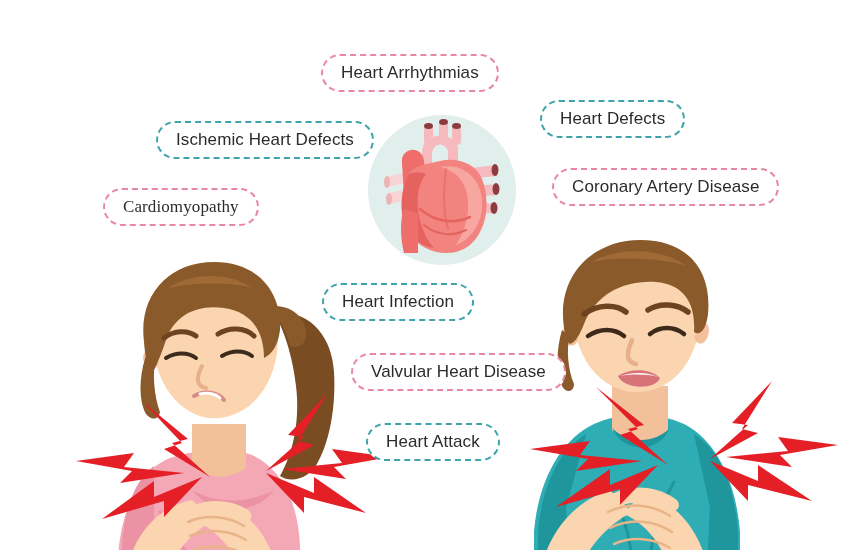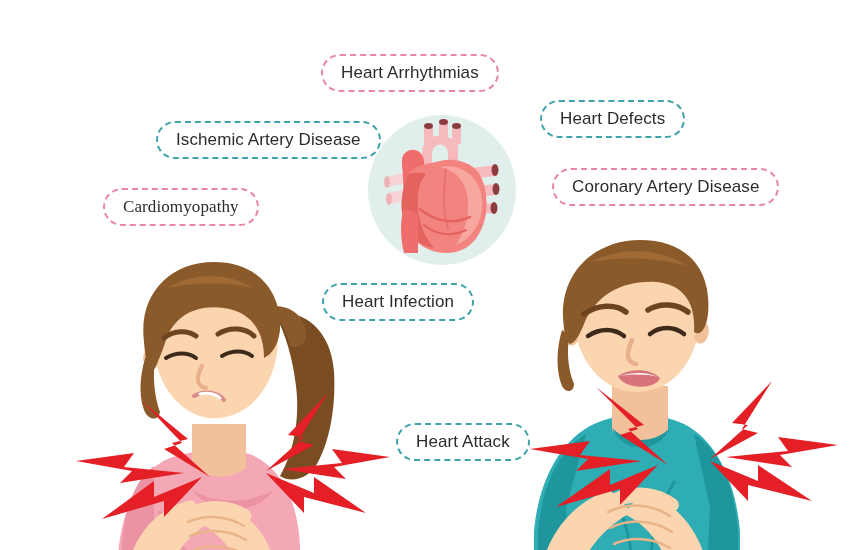--- a/index.html
+++ b/index.html
@@ -39,21 +39,21 @@
     border-color: #3fa3ab;
   }
 
   .pill-arrhythmias      { left: 321px; top: 22px;  }
   .pill-ischemic         { left: 156px; top: 89px;  }
   .pill-cardiomyopathy   { left: 103px; top: 156px; font-family: Liberation Serif, serif; }
   .pill-defects          { left: 540px; top: 68px;  }
   .pill-coronary         { left: 552px; top: 136px; }
   .pill-infection        { left: 322px; top: 251px; }
   .pill-valvular         { left: 351px; top: 321px; }
-  .pill-attack           { left: 396px; top: 391px; text-align: right; }
+  .pill-attack           { left: 366px; top: 391px; text-align: right; }
 
   
   .heart-badge {
     position: absolute;
     left: 368px;
     top: 83px;
     width: 148px;
     height: 150px;
     border-radius: 50%;
     background: #e1efec;
@@ -235,20 +235,21 @@
   <svg class="bolts bolts-man" viewBox="0 0 320 160">
     <path d="M76 10 L124 48 L108 52 L148 88 L100 58 L118 52 Z" fill="#e51f26"></path>
     <path d="M10 72 L70 64 L60 78 L122 84 L56 94 L68 82 Z" fill="#e51f26"></path>
     <path d="M36 130 L90 92 L90 108 L138 88 L100 128 L100 112 Z" fill="#e51f26"></path>
     <path d="M252 4 L212 46 L228 48 L190 82 L238 56 L222 52 Z" fill="#e51f26"></path>
     <path d="M318 68 L258 60 L268 74 L206 80 L272 90 L260 78 Z" fill="#e51f26"></path>
     <path d="M292 124 L238 88 L238 104 L190 84 L228 124 L228 108 Z" fill="#e51f26"></path>
   </svg>
 
   <div class="pill pill-arrhythmias">Heart Arrhythmias</div>
-  <div class="pill teal pill-ischemic">Ischemic Artery Disease</div>
+  <div class="pill teal pill-ischemic">Ischemic Heart Defects</div>
   <div class="pill pill-cardiomyopathy">Cardiomyopathy</div>
   <div class="pill teal pill-defects">Heart Defects</div>
   <div class="pill pill-coronary">Coronary Artery Disease</div>
   <div class="pill teal pill-infection">Heart Infection</div>
+  <div class="pill pill-valvular">Valvular Heart Disease</div>
   <div class="pill teal pill-attack">Heart Attack</div>
 
 </div>
 
 </body></html>

